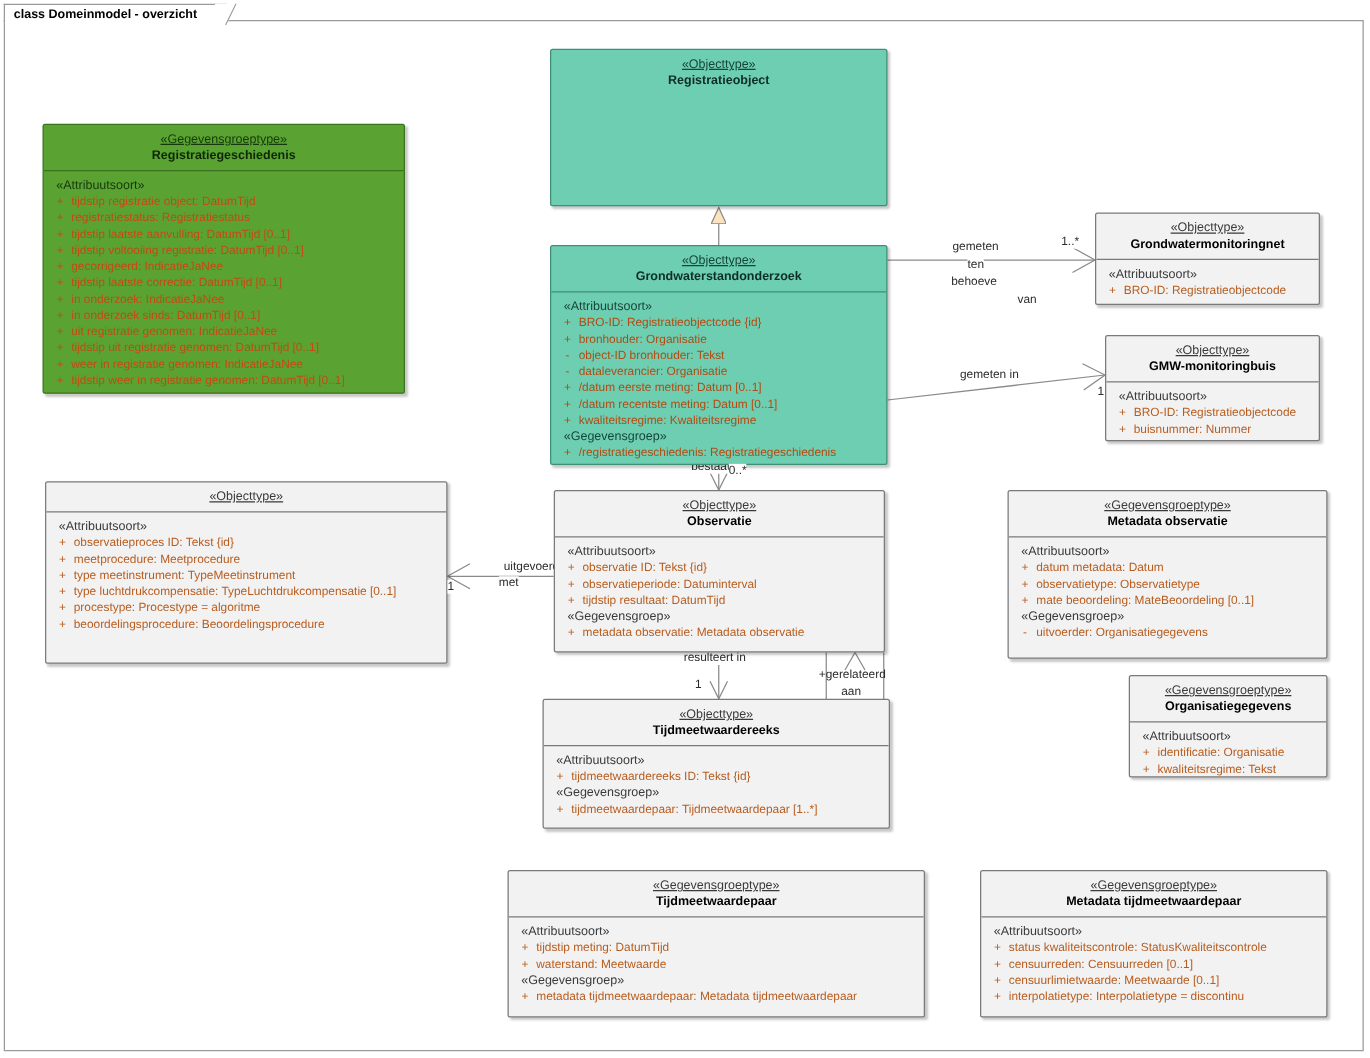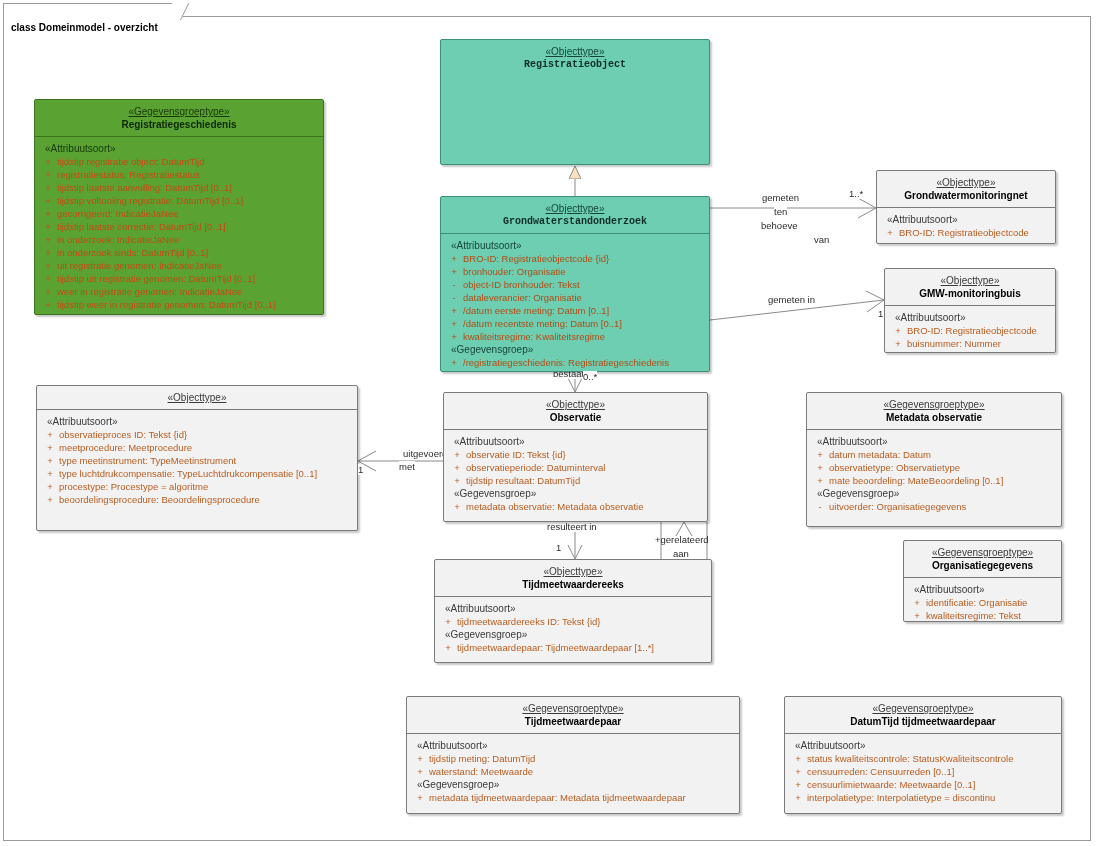--- a/index.html
+++ b/index.html
@@ -21,21 +21,21 @@
     left:3px; top:16px;
     width:1088px; height:825px;
     border:1px solid #9a9a9a;
     box-sizing:border-box;
     background:#fff;
   }
   #title-tab{
     position:absolute;
     left:3px; top:3px;
     height:15px;
-    padding:16px 22px 0 7px;
+    padding:0 22px 0 7px;
     border:1px solid #9a9a9a;
     border-bottom:none;
     background:#fff;
     font-size:10px;
     font-weight:bold;
     color:#000;
     line-height:15px;
     white-space:nowrap;
     z-index:5;
     box-sizing:border-box;
@@ -113,21 +113,21 @@
     flex:0 0 18px;
   }
 
   
   .uml.teal{
     background:#6ECEB2;
     border-color:#3f8f77;
   }
   .uml.teal .hdr{border-bottom-color:#3f8f77;}
   .uml.teal .stereo{color:#16463a;}
-  .uml.teal .cname{color:#0d2e26;font-family:Liberation Mono, monospace;}
+  .uml.teal .cname{color:#0d2e26;}
   .uml.teal .grp{color:#16463a;}
   .uml.teal .attr{color:#b24b12;}
 
   
   .uml.green{
     background:#5AA333;
     border-color:#3a7320;
   }
   .uml.green .hdr{border-bottom-color:#3a7320;}
   .uml.green .stereo{color:#17380a;}
@@ -510,21 +510,21 @@
       <div class="attr">
           <span class="vis">+</span>
           <span>metadata tijdmeetwaardepaar: Metadata tijdmeetwaardepaar</span>
         </div>
     </div>
   </div>
 
   <div class="uml" style="left:784px;top:696px;width:278px;height:118px;">
     <div class="hdr">
       <span class="stereo">«Gegevensgroeptype»</span>
-      <span class="cname">DatumTijd tijdmeetwaardepaar</span>
+      <span class="cname">Metadata tijdmeetwaardepaar</span>
     </div>
     <div class="body">
       <div class="grp">«Attribuutsoort»</div>
       <div class="attr">
           <span class="vis">+</span>
           <span>status kwaliteitscontrole: StatusKwaliteitscontrole</span>
         </div>
       <div class="attr">
           <span class="vis">+</span>
           <span>censuurreden: Censuurreden [0..1]</span>

